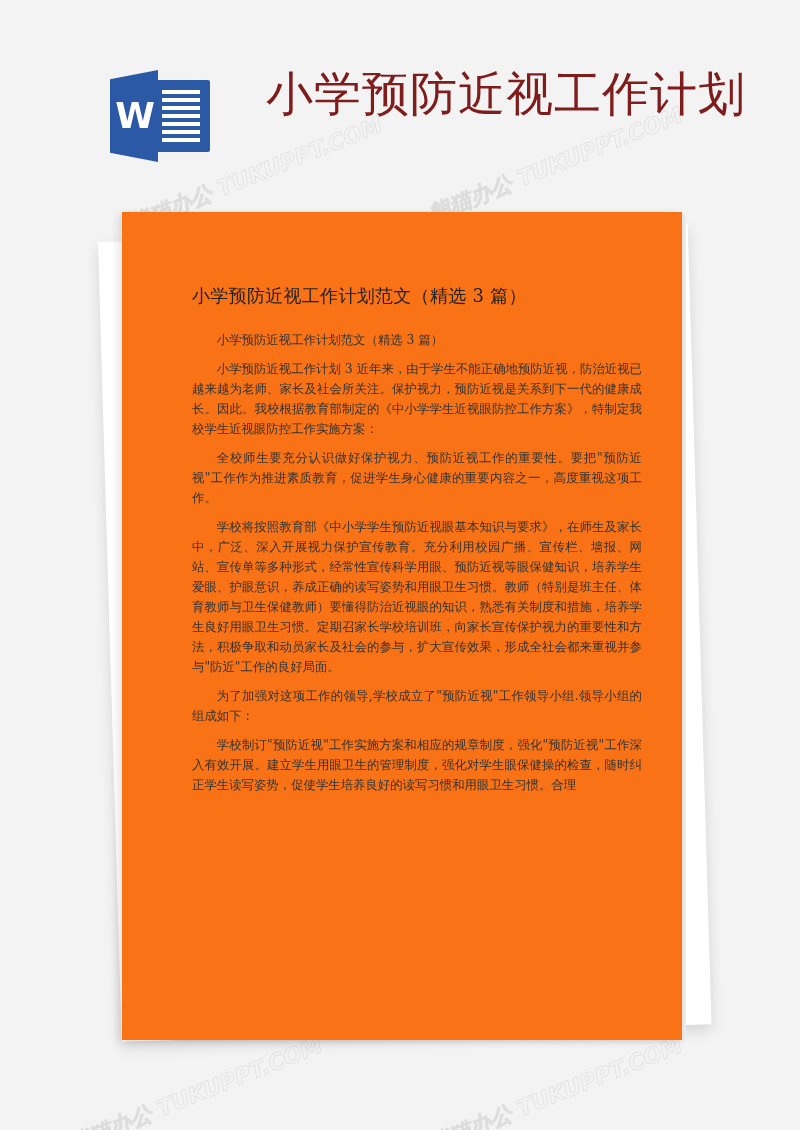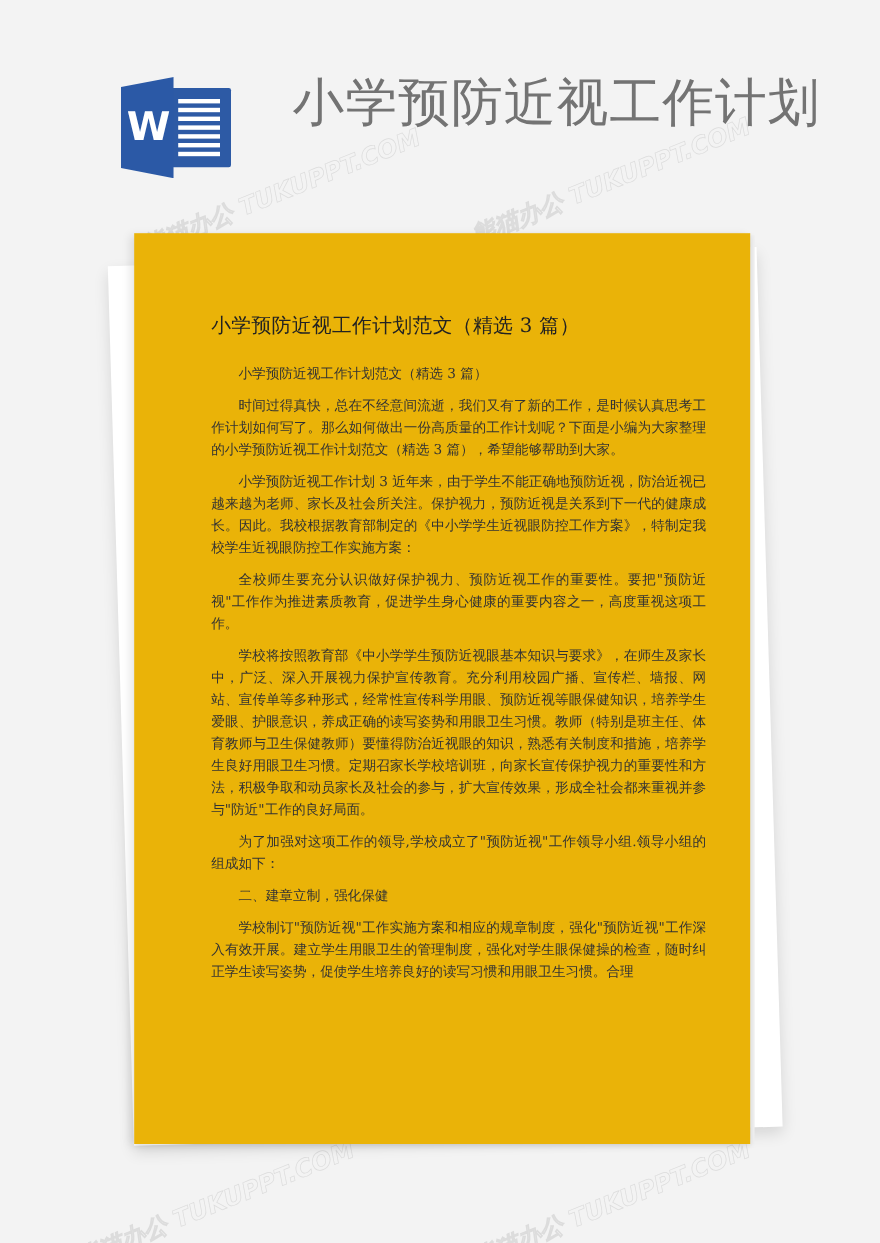--- a/index.html
+++ b/index.html
@@ -27,34 +27,34 @@
     background: #2b59a6;
     clip-path: polygon(0 10%, 100% 0, 100% 100%, 0 90%);
   }
   .word-icon .cover span {
     position: absolute; left: 5px; top: 26px; width: 40px; text-align: center;
     color: #fff; font-family: "DejaVu Sans", sans-serif; font-weight: bold; font-size: 36px;
     line-height: 40px;
   }
   .header-title {
     position: absolute; left: 266px; top: 64px; width: 480px;
-    color: #737373; font-family: "DejaVu Sans", "Liberation Sans", sans-serif;
+    color: #7f1d1d; font-family: "DejaVu Sans", "Liberation Sans", sans-serif;
     font-size: 47px; line-height: 60px; letter-spacing: 1px;
   }
   .header-title div { white-space: nowrap; }
 
   .page-back {
     position: absolute; left: 98px; top: 242px; width: 590px; height: 800px;
     background: #fff;
     transform: rotate(-1.7deg); transform-origin: left top;
     box-shadow: 0 6px 14px rgba(0,0,0,0.12);
   }
   .page {
     position: absolute; left: 122px; top: 212px; width: 560px; height: 828px;
-    background: #eab308;
+    background: #f97316;
     box-shadow: -4px 2px 8px rgba(0,0,0,0.10), 2px 2px 4px rgba(0,0,0,0.06);
   }
   .page-edge {
     position: absolute; left: 682px; top: 214px; width: 4px; height: 826px;
     background: #f0f0f0;
   }
   .doc-title {
     position: absolute; left: 70px; top: 72px; width: 470px;
     font-size: 18px; color: #222; white-space: nowrap; letter-spacing: 0.3px;
   }
@@ -101,21 +101,19 @@
 <div class="watermark" style="left:60px; top:1080px;">熊猫办公 TUKUPPT.COM</div>
 <div class="watermark" style="left:420px; top:1080px;">熊猫办公 TUKUPPT.COM</div>
 
 <div class="page-back"></div>
 <div class="page-edge"></div>
 
 <div class="page">
   <div class="doc-title">小学预防近视工作计划范文（精选 3 篇）</div>
   <div class="doc-body">
     <p>小学预防近视工作计划范文（精选 3 篇）</p>
-    <p>时间过得真快，总在不经意间流逝，我们又有了新的工作，是时候认真思考工作计划如何写了。那么如何做出一份高质量的工作计划呢？下面是小编为大家整理的小学预防近视工作计划范文（精选 3 篇），希望能够帮助到大家。</p>
     <p>小学预防近视工作计划 3 近年来，由于学生不能正确地预防近视，防治近视已越来越为老师、家长及社会所关注。保护视力，预防近视是关系到下一代的健康成长。因此。我校根据教育部制定的《中小学学生近视眼防控工作方案》，特制定我校学生近视眼防控工作实施方案：</p>
     <p>全校师生要充分认识做好保护视力、预防近视工作的重要性。要把"预防近视"工作作为推进素质教育，促进学生身心健康的重要内容之一，高度重视这项工作。</p>
     <p>学校将按照教育部《中小学学生预防近视眼基本知识与要求》，在师生及家长中，广泛、深入开展视力保护宣传教育。充分利用校园广播、宣传栏、墙报、网站、宣传单等多种形式，经常性宣传科学用眼、预防近视等眼保健知识，培养学生爱眼、护眼意识，养成正确的读写姿势和用眼卫生习惯。教师（特别是班主任、体育教师与卫生保健教师）要懂得防治近视眼的知识，熟悉有关制度和措施，培养学生良好用眼卫生习惯。定期召家长学校培训班，向家长宣传保护视力的重要性和方法，积极争取和动员家长及社会的参与，扩大宣传效果，形成全社会都来重视并参与"防近"工作的良好局面。</p>
     <p>为了加强对这项工作的领导,学校成立了"预防近视"工作领导小组.领导小组的组成如下：</p>
-    <p>二、建章立制，强化保健</p>
     <p>学校制订"预防近视"工作实施方案和相应的规章制度，强化"预防近视"工作深入有效开展。建立学生用眼卫生的管理制度，强化对学生眼保健操的检查，随时纠正学生读写姿势，促使学生培养良好的读写习惯和用眼卫生习惯。合理</p>
   </div>
 </div>
 
 </body></html>

